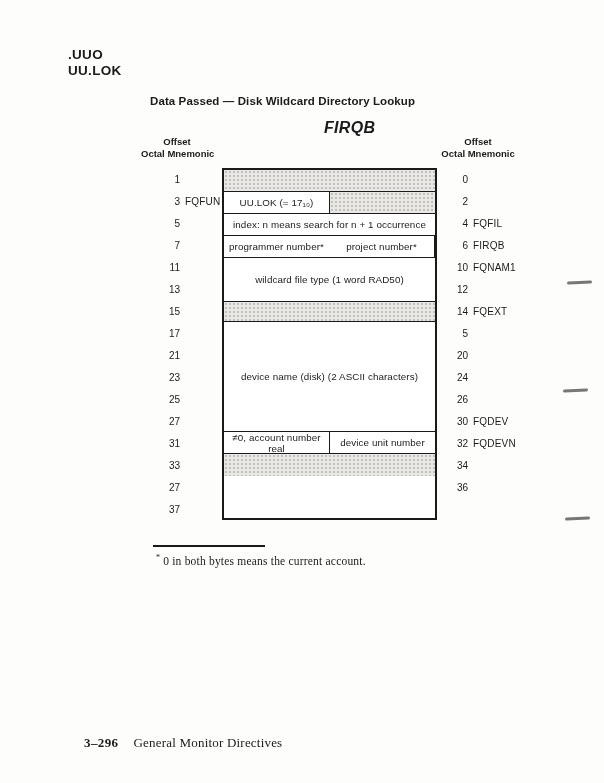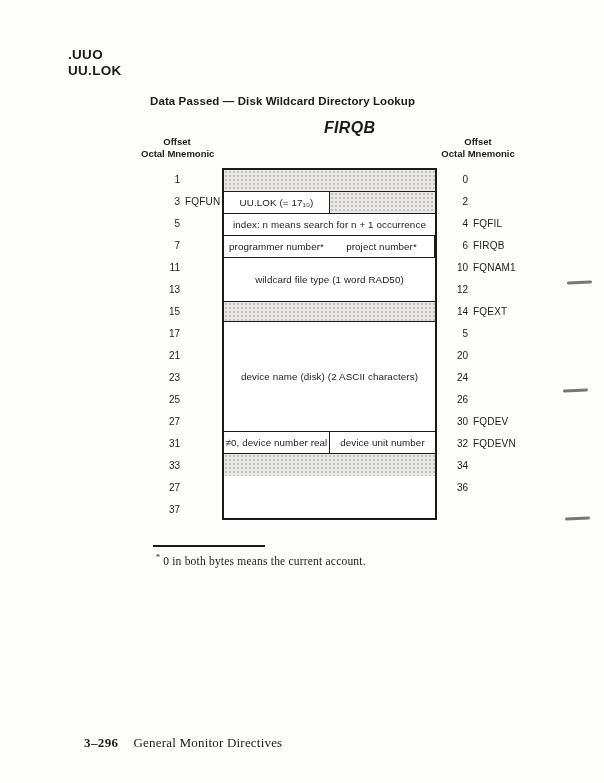--- a/index.html
+++ b/index.html
@@ -205,21 +205,21 @@
       </div>
       <div class="brow">index: n means search for n + 1 occurrence</div>
       <div class="brow split">
         <div class="half">programmer number*</div>
         <div class="half first">project number*</div>
       </div>
       <div class="brow">wildcard file type (1 word RAD50)</div>
       <div class="brow shaded"></div>
       <div class="brow">device name (disk) (2 ASCII characters)</div>
       <div class="brow split">
-        <div class="half first">≠0, device number real</div>
+        <div class="half first">≠0, account number real</div>
         <div class="half">device unit number</div>
       </div>
       <div class="brow shaded last"></div>
     </div>
 
     <div class="offsets rightcol">
       <div class="lbl">
           <span class="num">0</span>
           <span class="mn"></span>
         </div>

